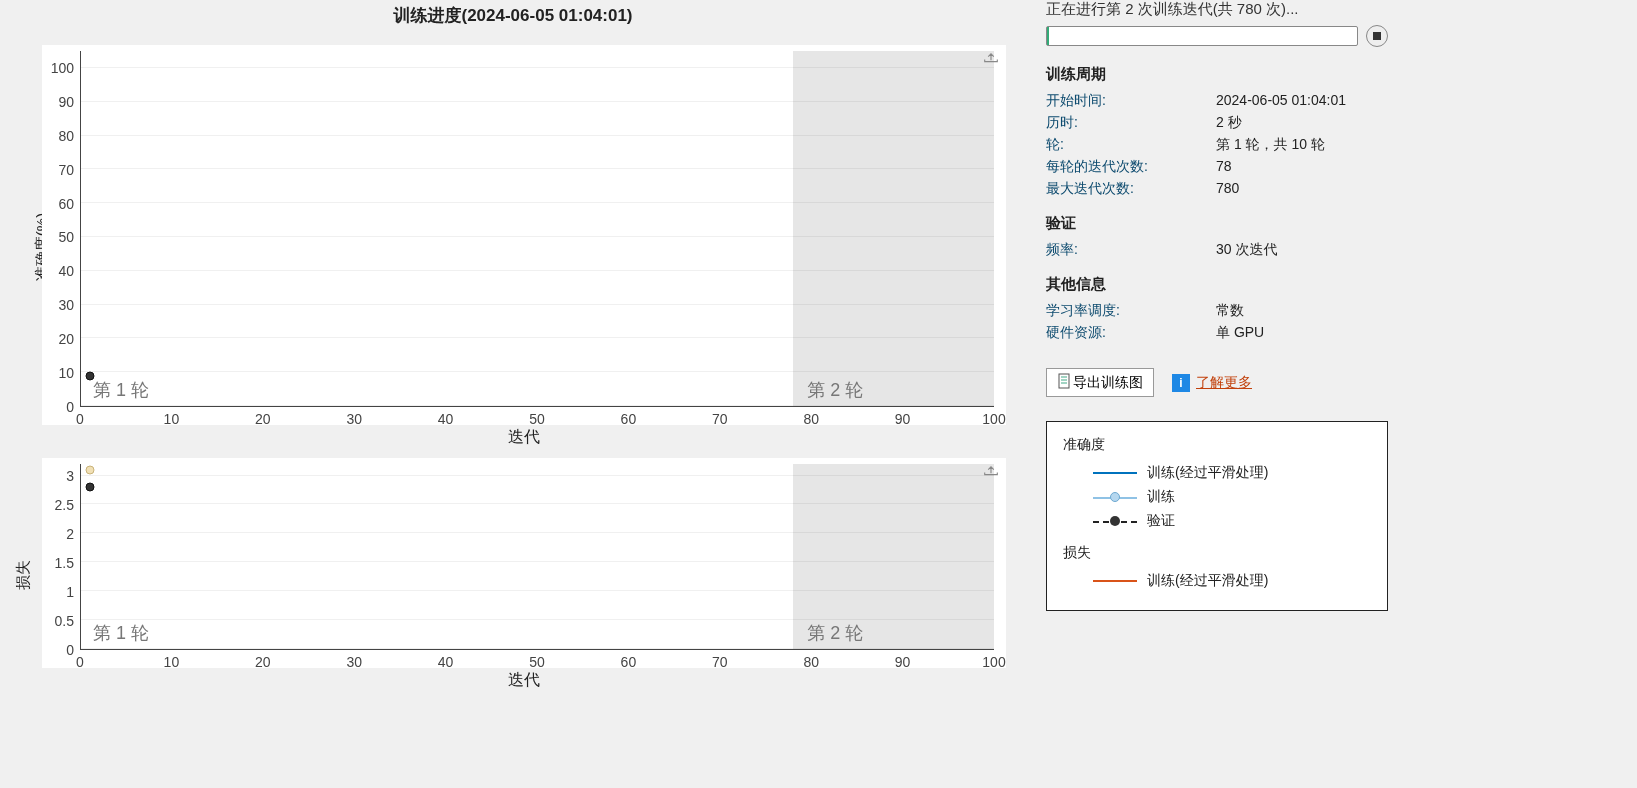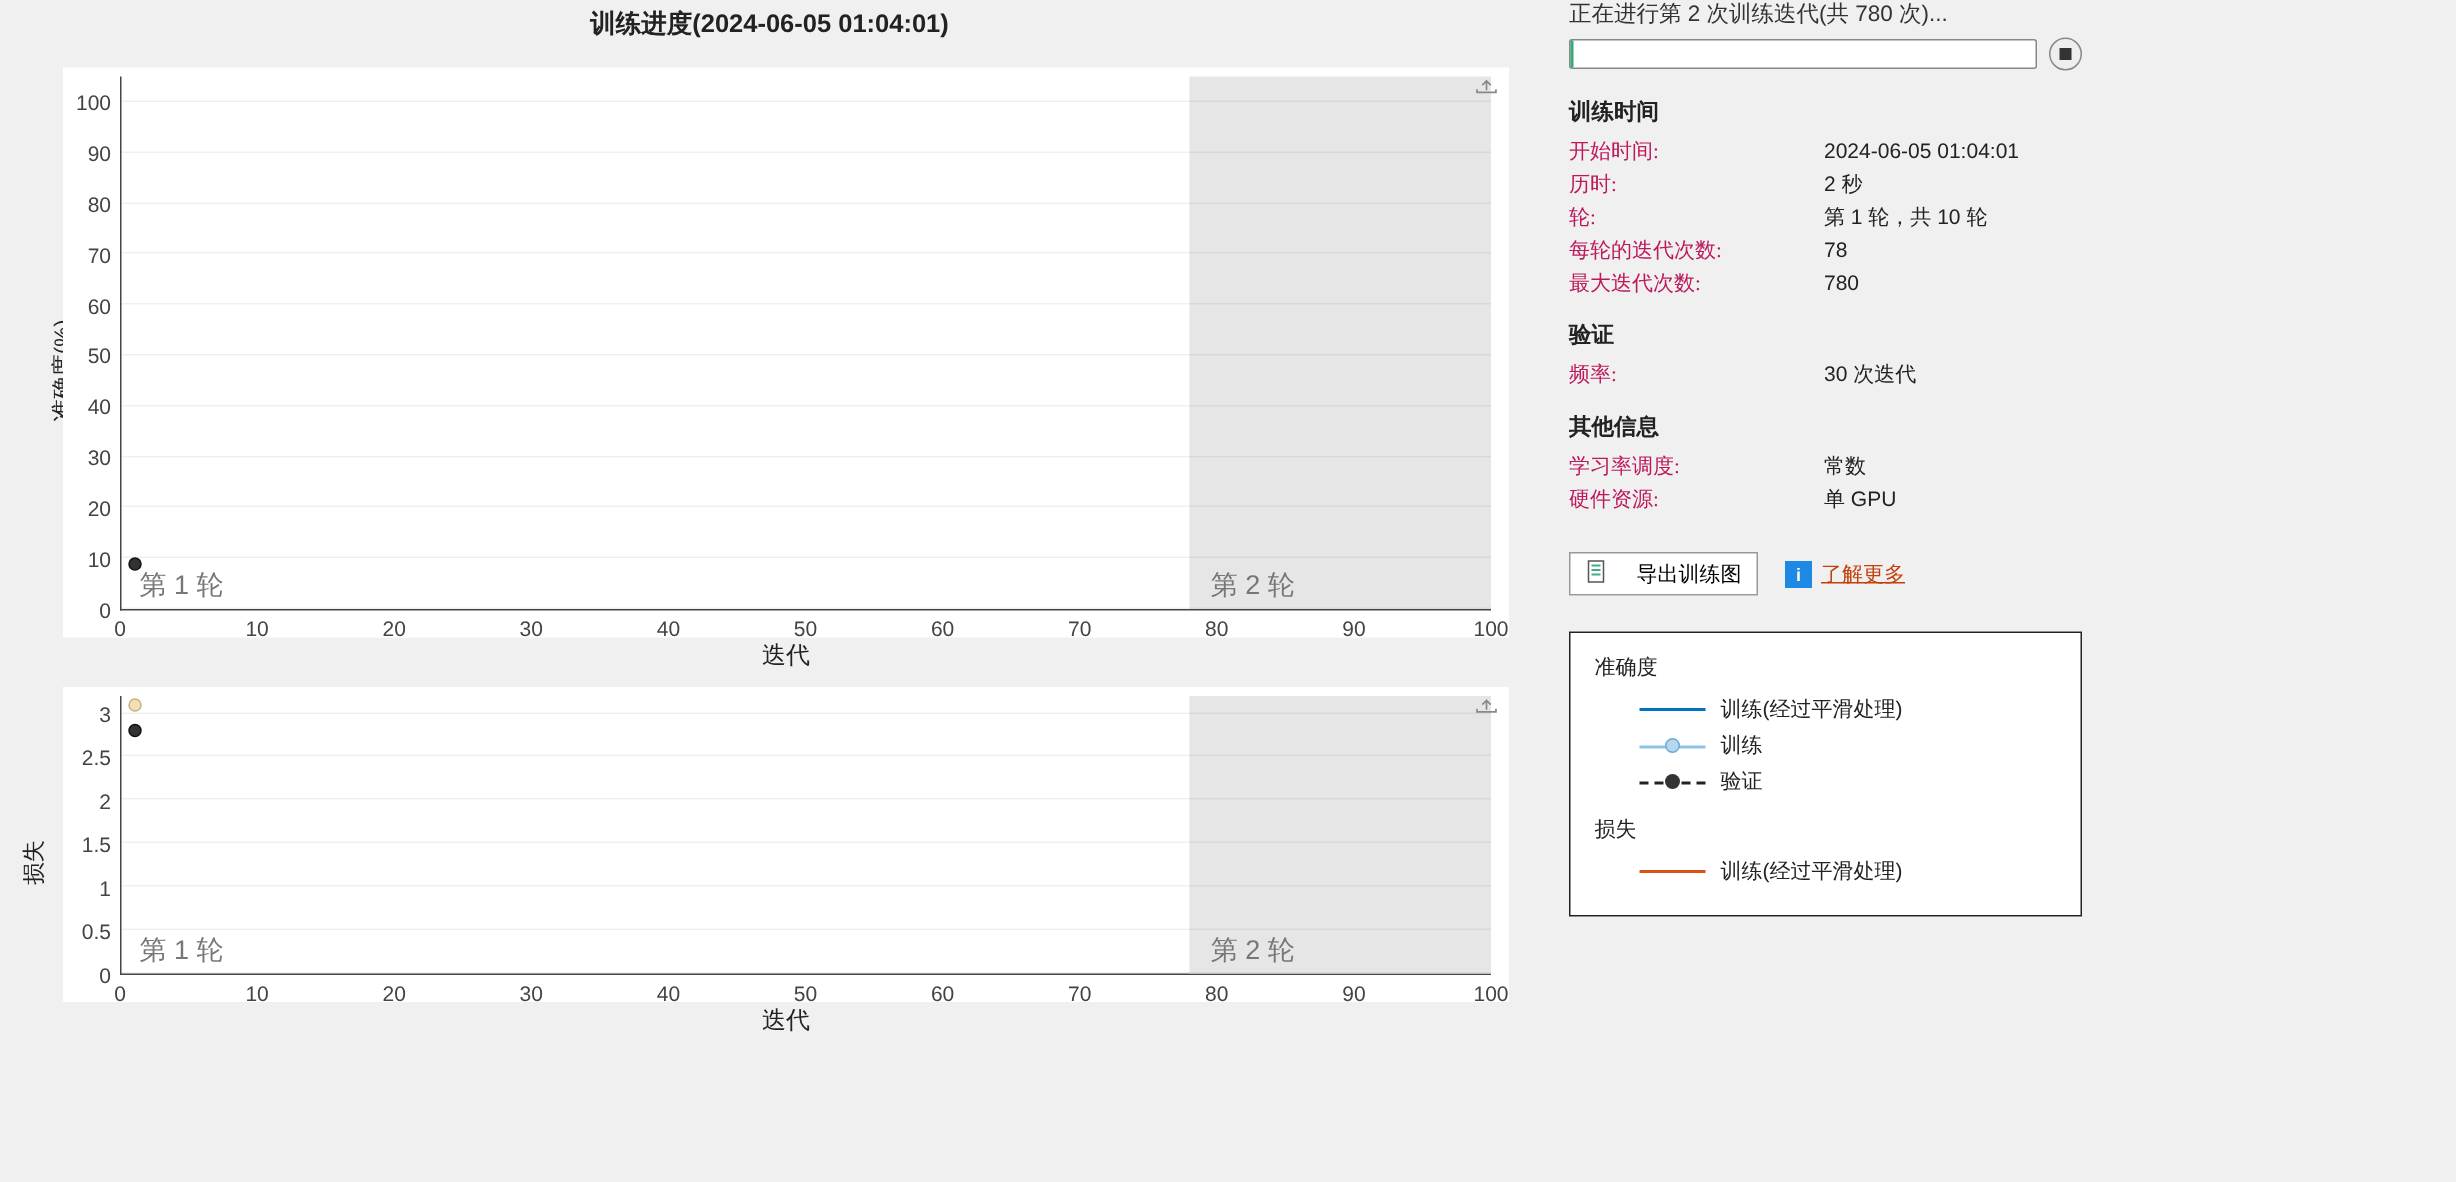--- a/index.html
+++ b/index.html
@@ -19,25 +19,25 @@
     flex:1; height: 20px; border: 1px solid #888; background:#fff; border-radius:2px;
   }
   .progress-inner { height:100%; width:2px; background:#3a7; }
   .stop-btn {
     width: 22px; height: 22px; border:1px solid #888; border-radius:50%;
     display:flex; align-items:center; justify-content:center; background:#eee; cursor:pointer;
   }
   .stop-btn span { width:8px; height:8px; background:#333; }
   .section-h { font-weight: bold; font-size: 15px; margin: 16px 0 8px; }
   .kv { display:flex; margin: 4px 0; }
-  .kv .k { width: 170px; color:#be185d;font-family:Liberation Serif, serif; }
+  .kv .k { width: 170px; color:#0c4a6e; }
   .kv .v { flex:1; color:#222; }
   .actions { display:flex; align-items:center; gap:18px; margin-top: 26px; }
   .export-btn {
-    display:flex; align-items:center; gap:18px; border:1px solid #999;
+    display:flex; align-items:center; gap:0; border:1px solid #999;
     background:#fff; padding:4px 10px; cursor:pointer; font-size:14px;
   }
   .info-icon {
     width:18px; height:18px; background:#1e88e5; color:#fff; font-weight:bold;
     display:inline-flex; align-items:center; justify-content:center; font-size:12px;
   }
   .link { color:#c2410c; text-decoration:underline; cursor:pointer; }
   .legend-box {
     border:1px solid #222; padding: 14px 16px; margin-top: 24px; background:#fff;
   }
@@ -215,21 +215,21 @@
     <div class="status">正在进行第 2 次训练迭代(共 780 次)...</div>
     <div class="prog-row">
       <div class="progress-outer">
         <div class="progress-inner"></div>
       </div>
       <div class="stop-btn">
           <span></span>
         </div>
     </div>
 
-    <div class="section-h">训练时间</div>
+    <div class="section-h">训练周期</div>
     <div class="kv">
         <div class="k">开始时间:</div>
         <div class="v">2024-06-05 01:04:01</div>
       </div>
     <div class="kv">
         <div class="k">历时:</div>
         <div class="v">2 秒</div>
       </div>
 
     <div class="kv">

